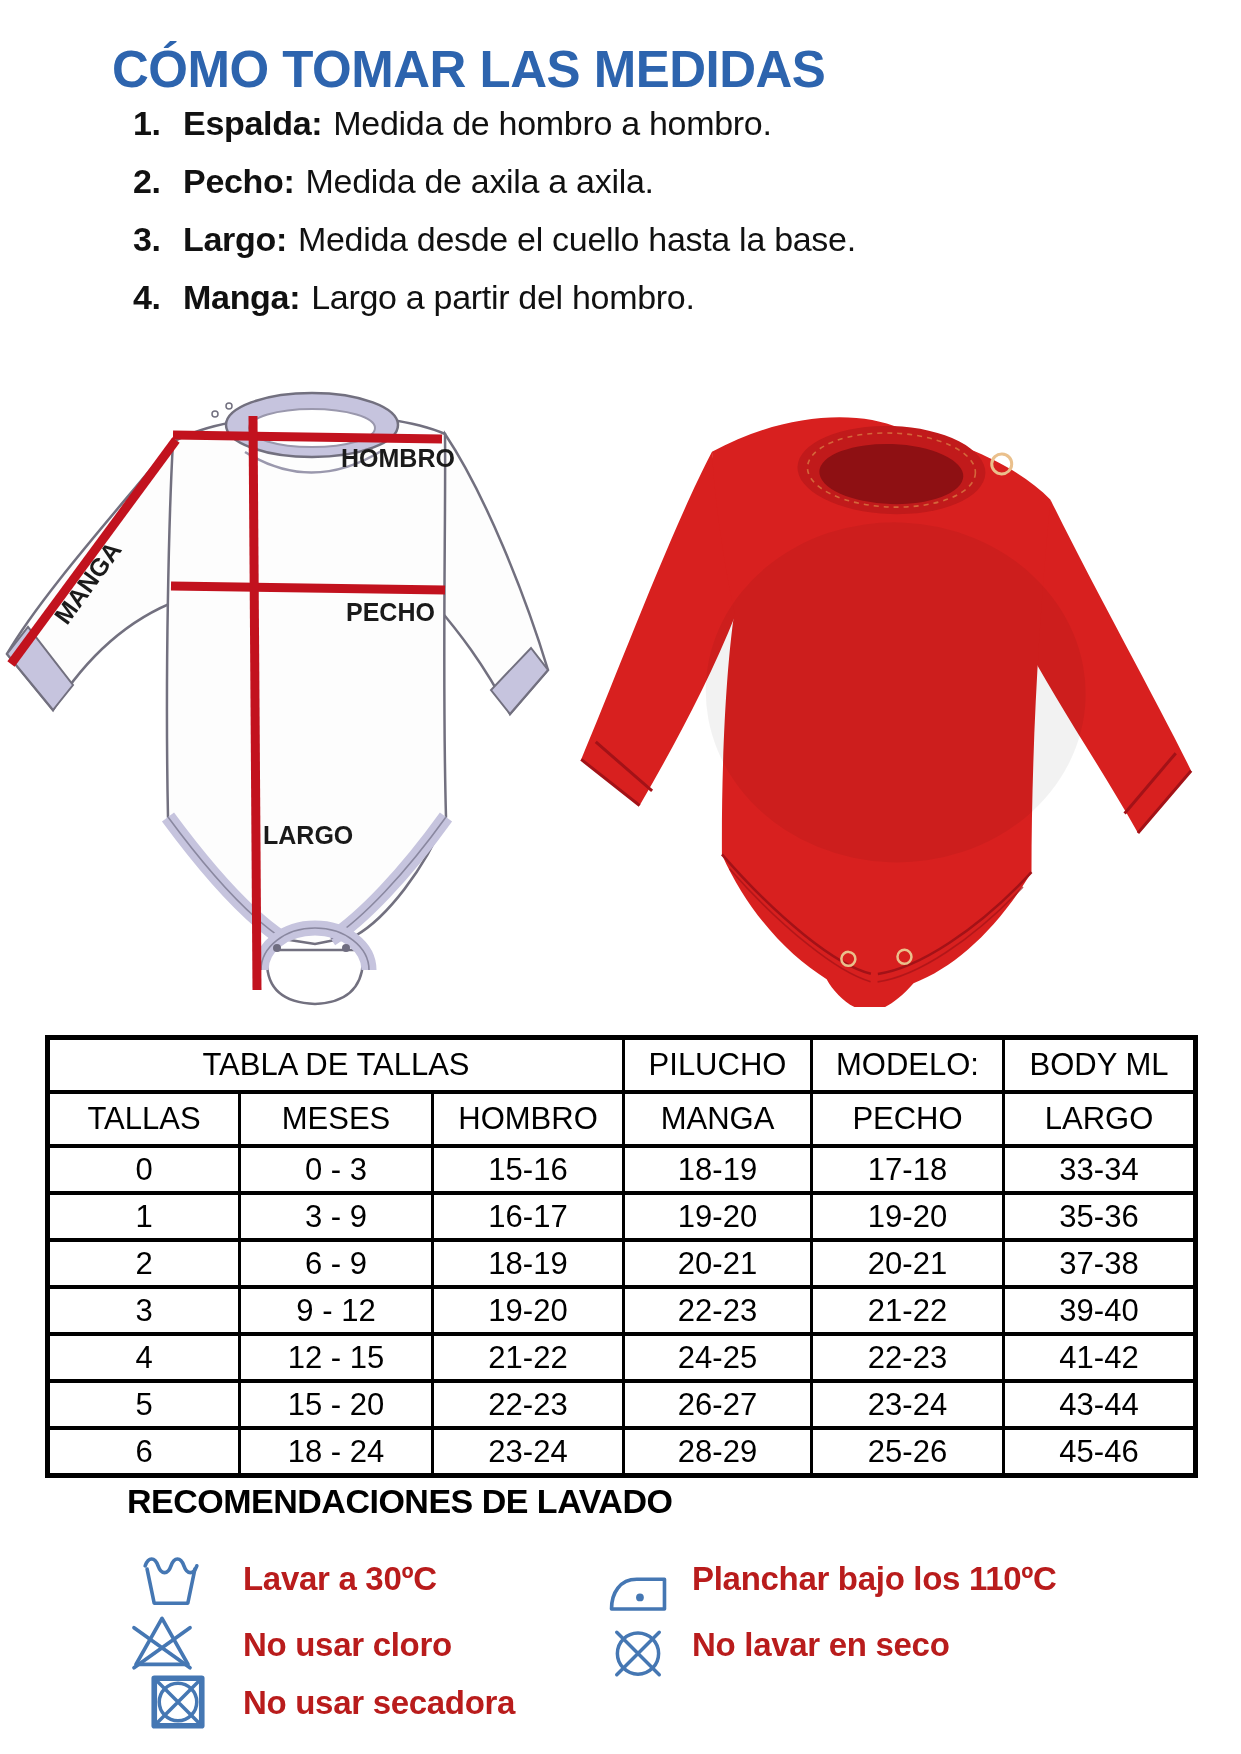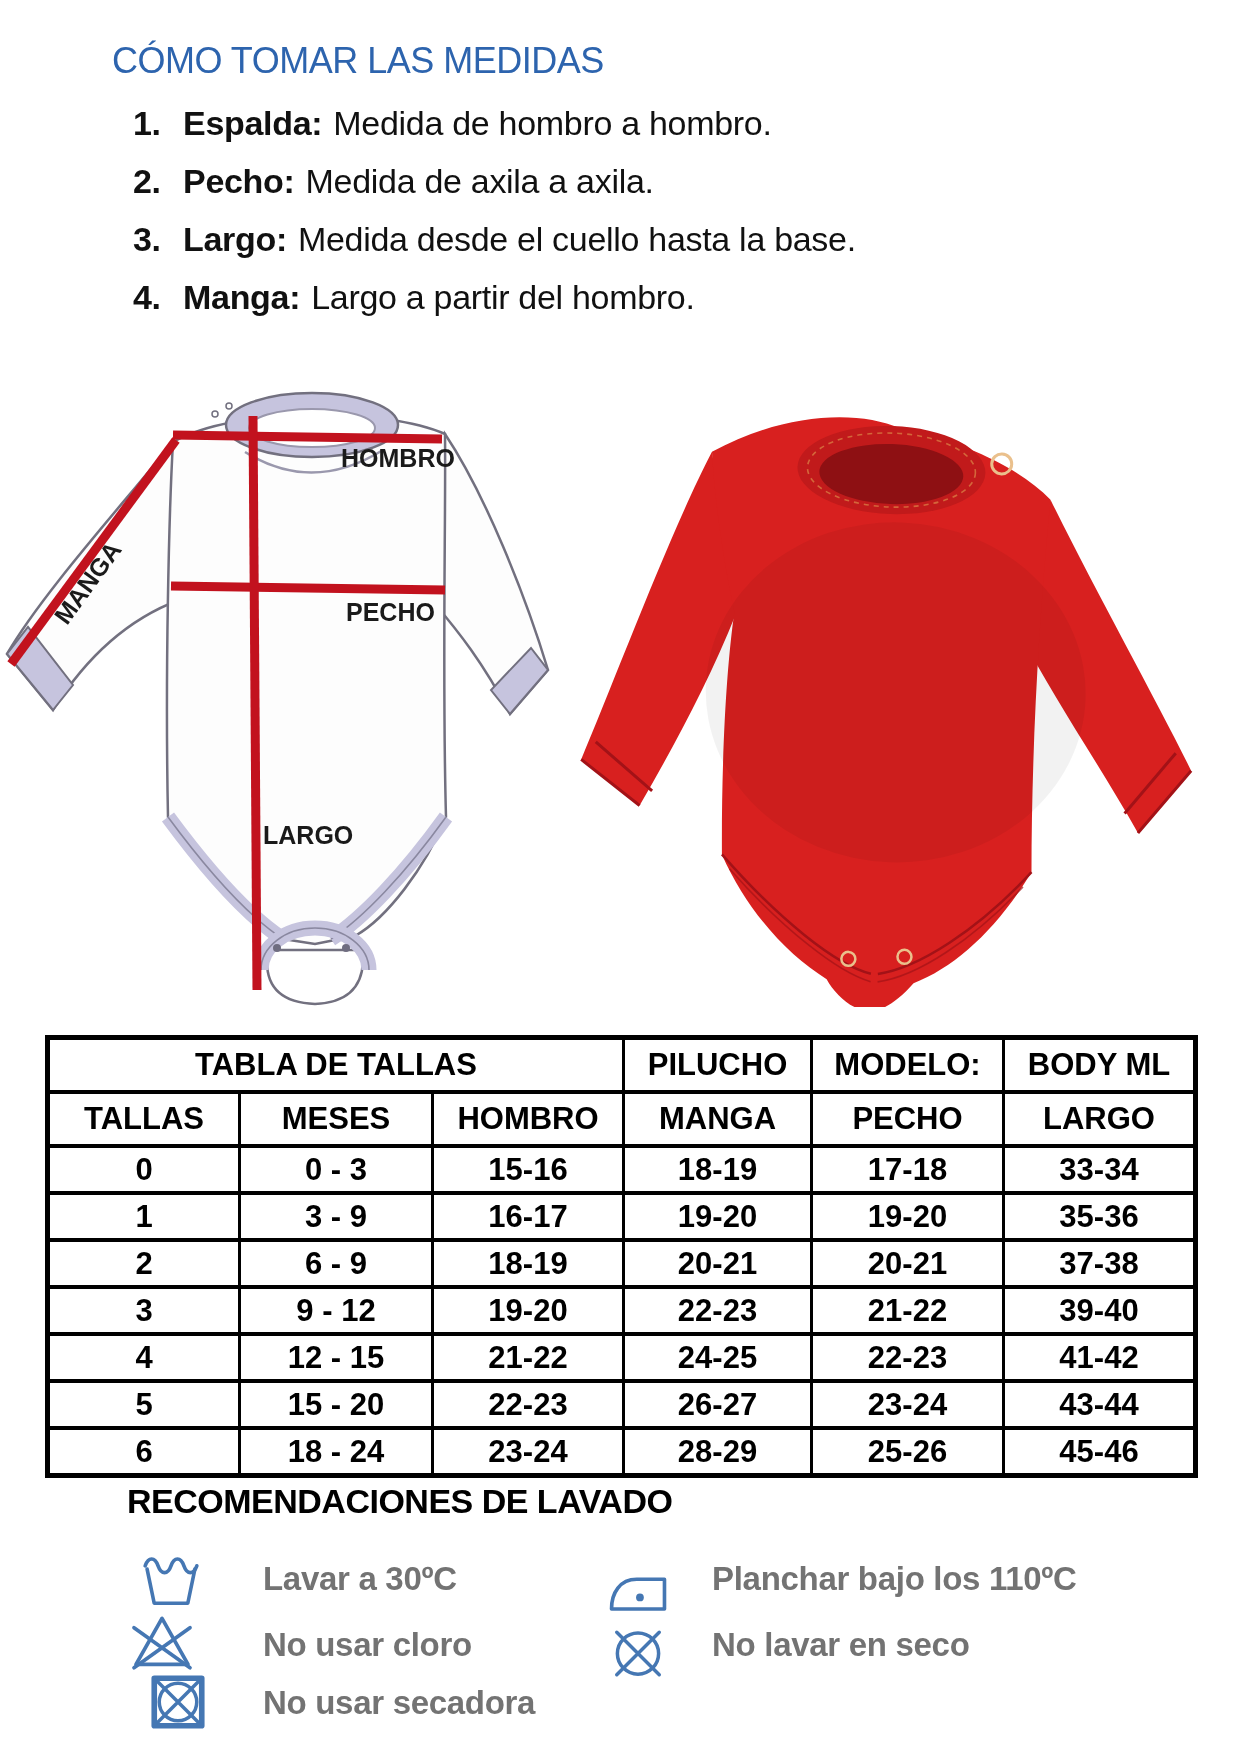--- a/index.html
+++ b/index.html
@@ -1,44 +1,44 @@
 <!DOCTYPE html>
 <html><head>
 <meta charset="utf-8">
 <style>
   html,body{margin:0;padding:0;background:#fff;}
   #page{position:relative;width:1241px;height:1754px;background:#ffffff;overflow:hidden;
         font-family:"Liberation Sans",sans-serif;color:#111;}
   .abs{position:absolute;}
 
   
-  #page-title{left:112px;top:40px;font-size:36px;font-weight:normal;color:#2d64ae;letter-spacing:-0.5px;}
+  #page-title{left:112px;top:40px;font-size:51px;font-weight:bold;color:#2d64ae;letter-spacing:-0.5px;}
   #care-heading{left:127px;top:1482px;font-size:34px;font-weight:bold;color:#000000;letter-spacing:-0.5px;}
 
   
   #instructions{left:133px;top:104px;width:1000px;}
   .instr-row{display:flex;align-items:baseline;height:58px;font-size:34px;letter-spacing:-0.3px;}
   .instr-num{font-weight:bold;width:50px;flex:0 0 50px;}
   .instr-term{font-weight:bold;margin-right:11px;}
   .instr-desc{font-weight:normal;}
 
   
   #size-table-wrap{left:45px;top:1035px;}
   table.sizes{border-collapse:collapse;table-layout:fixed;width:1148px;font-size:31px;
               border:5px solid #000;}
   table.sizes td,table.sizes th{border:3px solid #000;border-top-width:4px;border-bottom-width:4px;
-              text-align:center;padding:0;font-weight:bold;color:#000;background:#fff;}
+              text-align:center;padding:0;font-weight:normal;color:#000;background:#fff;}
   tr.group-row td{height:50px;}
   tr.colhead-row th{height:50px;}
   tr.data-row td{height:43px;}
   td.gh-left{text-align:center;}
   td.gh-cell{text-align:left;padding-left:10px;}
 
   
-  .care-label{font-size:33px;font-weight:bold;color:#737373;letter-spacing:-0.3px;margin-left:20px;}
+  .care-label{font-size:33px;font-weight:bold;color:#b91c1c;letter-spacing:-0.3px;}
   svg.care-icon{stroke:#4577b3;fill:none;stroke-width:2.8;stroke-linecap:round;stroke-linejoin:round;}
 
   
   svg text{font-family:"Liberation Sans",sans-serif;font-weight:bold;fill:#1a1a1a;}
 </style>
 </head>
 <body>
 
 <div id="page">
 

